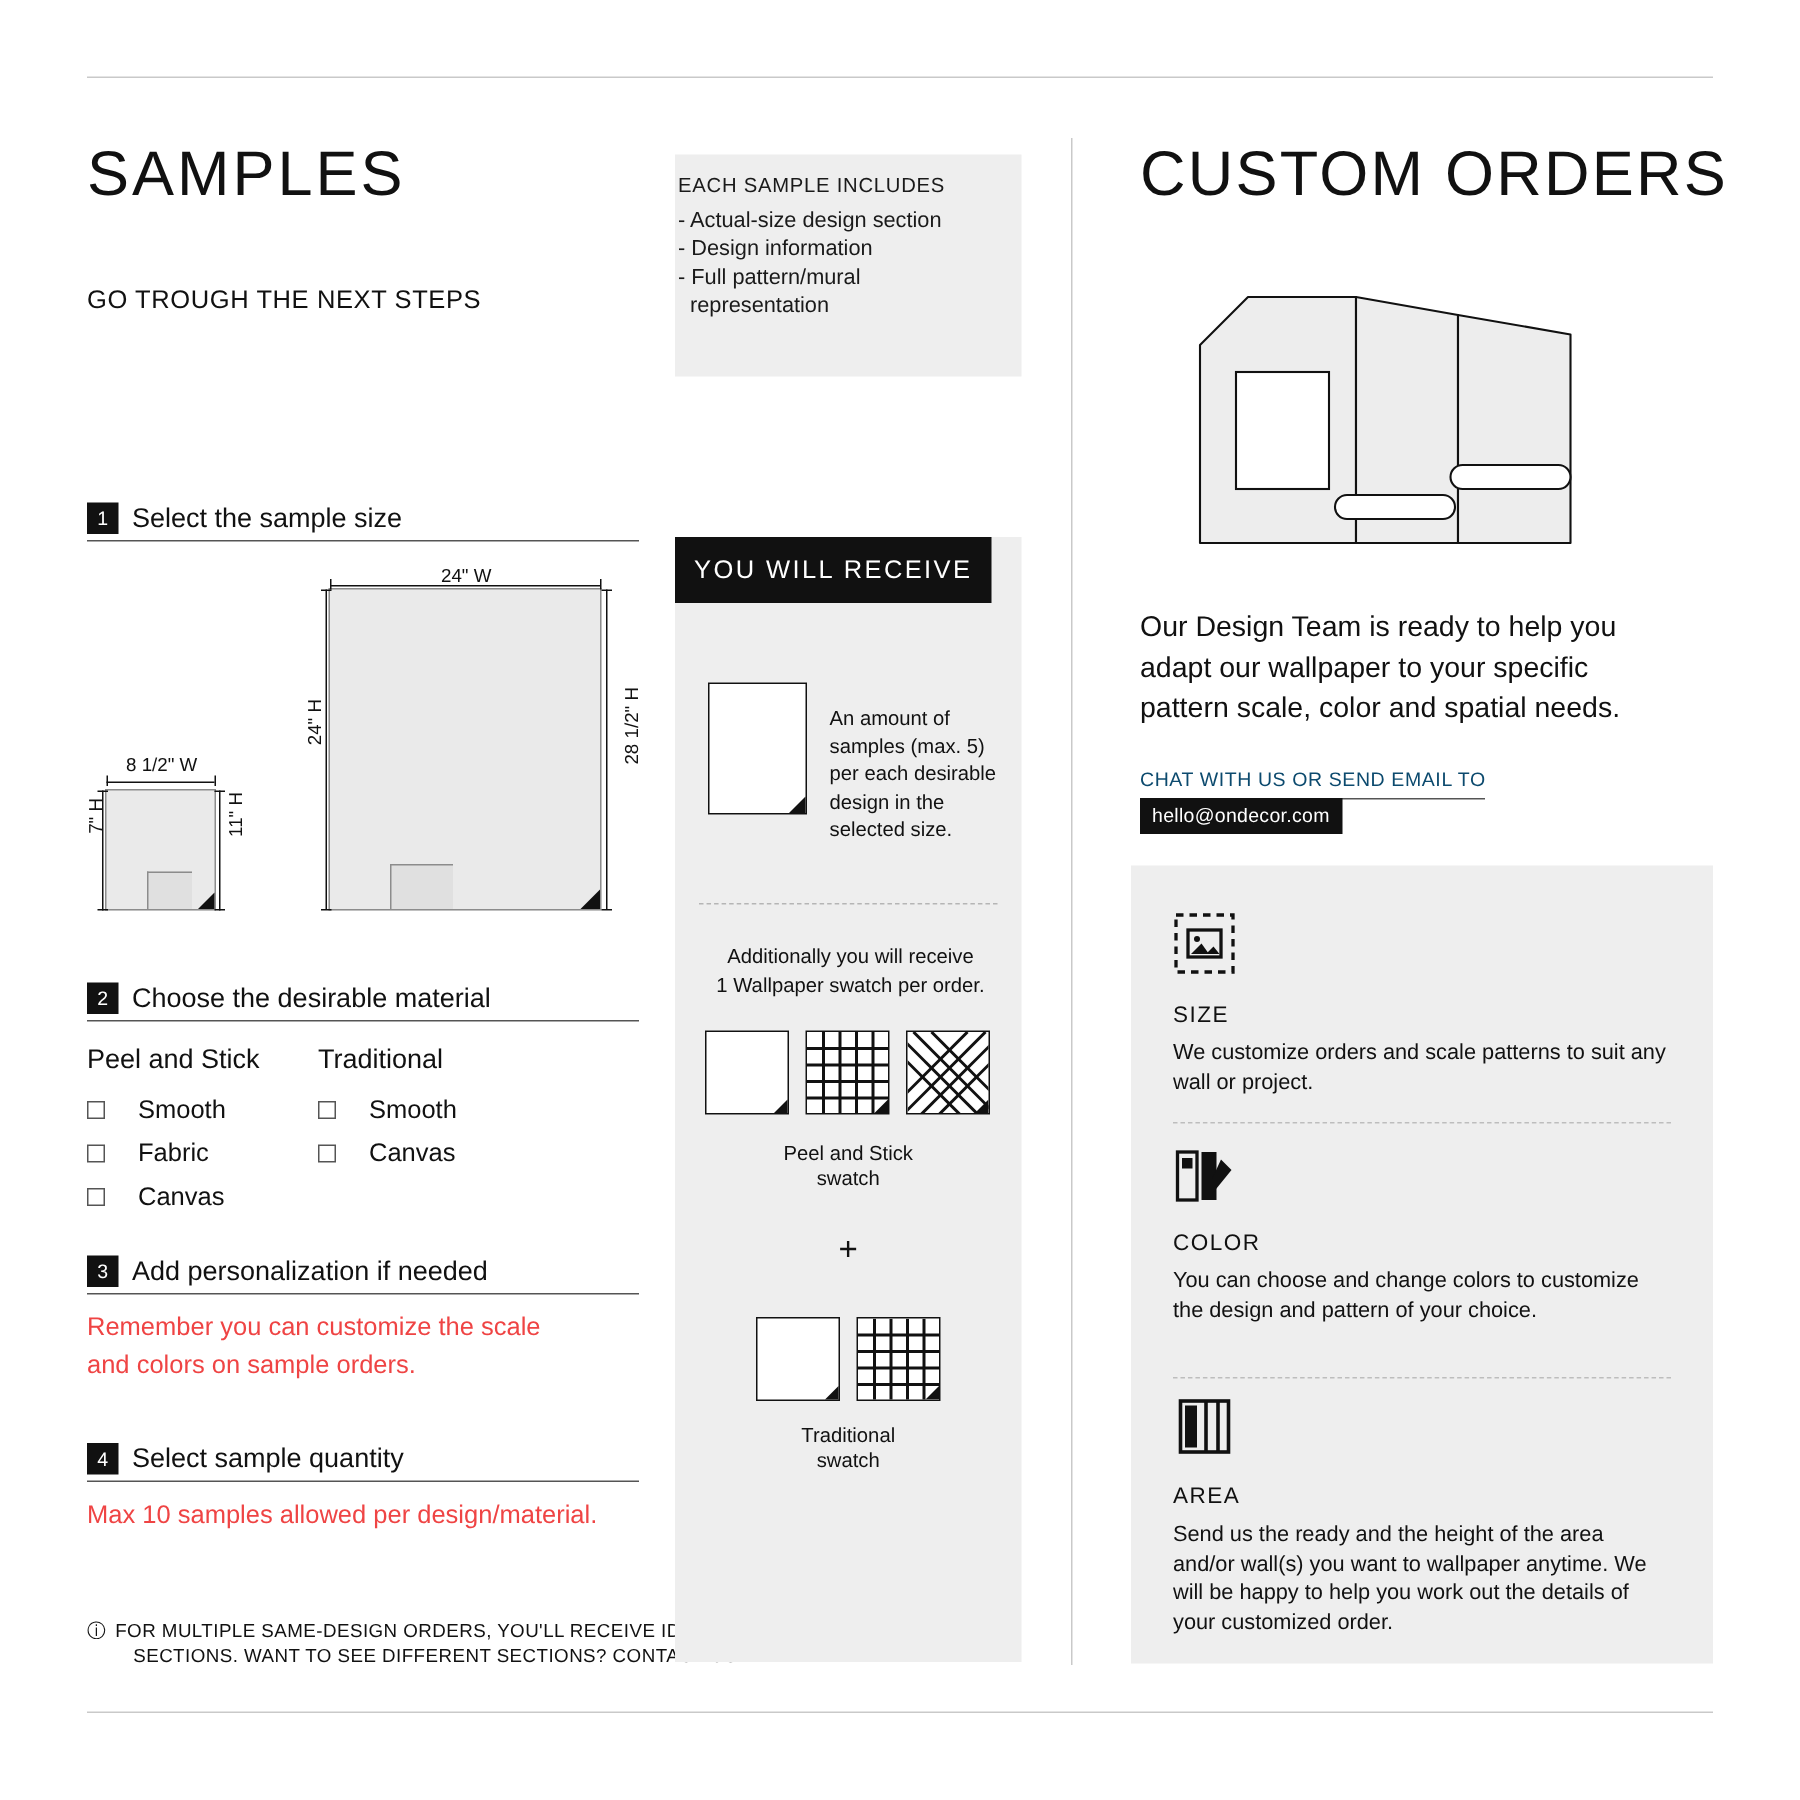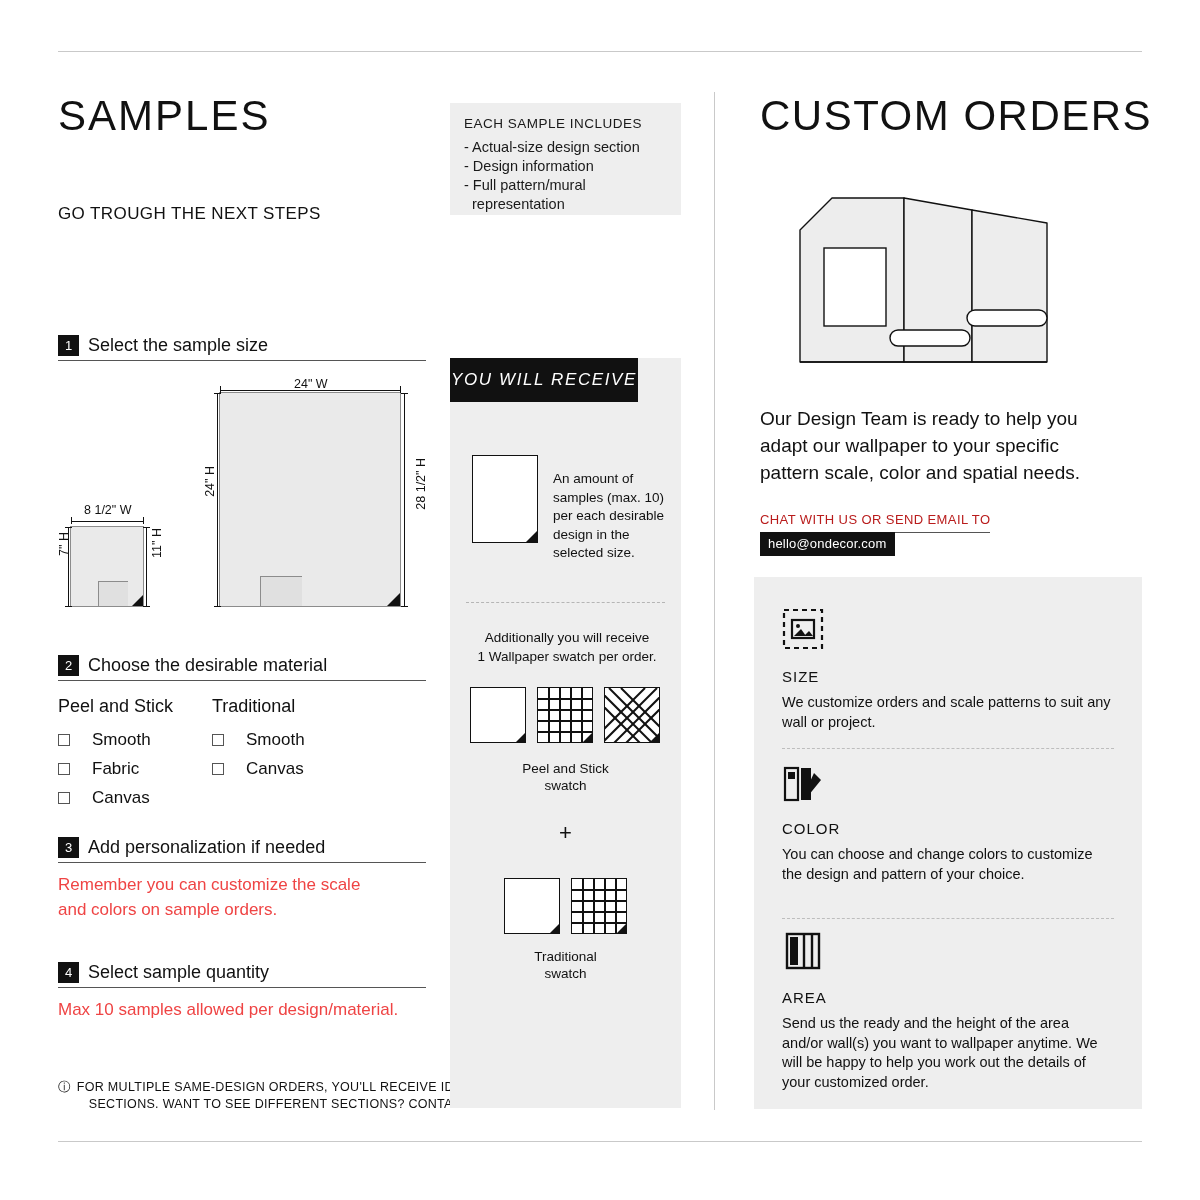--- a/index.html
+++ b/index.html
@@ -43,30 +43,29 @@
     color: #111;
     text-align: right;
   }
   .samples-sub {
     position: absolute;
     left: 58px; top: 188px;
     font-size: 17px;
     line-height: 24px;
     color: #111;
     letter-spacing: 0.4px;
-    margin-top: 14px;
   }
 
   
   .includes-box {
     position: absolute;
     left: 450px; top: 103px;
-    width: 231px; height: 112px;
+    width: 231px; height: 148px;
     background: #eeeeee;
-    padding: 13px 14px;
+    padding: 13px 2px;
   }
   .includes-title {
     font-size: 13.5px;
     letter-spacing: 0.5px;
     margin-bottom: 7px;
   }
   .includes-list {
     font-size: 14.5px;
     line-height: 19px;
   }
@@ -206,24 +205,24 @@
   
   .ywr-panel {
     position: absolute;
     left: 450px; top: 358px;
     width: 231px; height: 750px;
     background: #eeeeee;
   }
   .ywr-header {
     position: absolute;
     left: 450px; top: 358px;
-    width: 188px; height: 44px;
+    width: 211px; height: 44px;
     background: #111; color: #fff;
     display: flex; align-items: center; justify-content: center;
-    font-size: 17px; letter-spacing: 1.6px; font-style: italic;
+    font-size: 17px; letter-spacing: 1.6px;
   }
   .ywr-sample-box {
     position: absolute;
     left: 472px; top: 455px;
     width: 66px; height: 88px;
     background: #fff;
     border: 1px solid #111;
   }
   .ywr-fold {
     position: absolute; right: 0; bottom: 0;
@@ -299,21 +298,21 @@
     width: 340px;
     font-size: 19px;
     line-height: 27px;
     color: #111;
   }
   .chat-label {
     position: absolute;
     left: 760px; top: 512px;
     font-size: 13px;
     letter-spacing: 0.4px;
-    color: #b91c1c;
+    color: #0c4a6e;
   }
   .chat-underline {
     position: absolute;
     left: 760px; top: 532px;
     width: 230px; height: 1px;
     background: #555;
   }
   .email-chip {
     position: absolute;
     left: 760px; top: 532px;
@@ -474,21 +473,21 @@
       <span style="padding-left:12px; display:inline-block;">SECTIONS. WANT TO SEE DIFFERENT SECTIONS? CONTACT US!</span>
     </span>
   </div>
 
   <div class="ywr-panel"></div>
   <div class="ywr-header">YOU WILL RECEIVE</div>
 
   <div class="ywr-sample-box">
     <div class="ywr-fold"></div>
   </div>
-  <div class="ywr-text">An amount of samples (max. 10) per each desirable design in the selected size.</div>
+  <div class="ywr-text">An amount of samples (max. 5) per each desirable design in the selected size.</div>
 
   <div class="dash-sep" style="top:602px;"></div>
 
   <div class="ywr-add-text">
     <div>Additionally you will receive</div>
     <div>1 Wallpaper swatch per order.</div>
   </div>
 
   <div class="swatch" style="left:470px; top:687px; width:56px; height:56px;">
     <div class="fold"></div>

